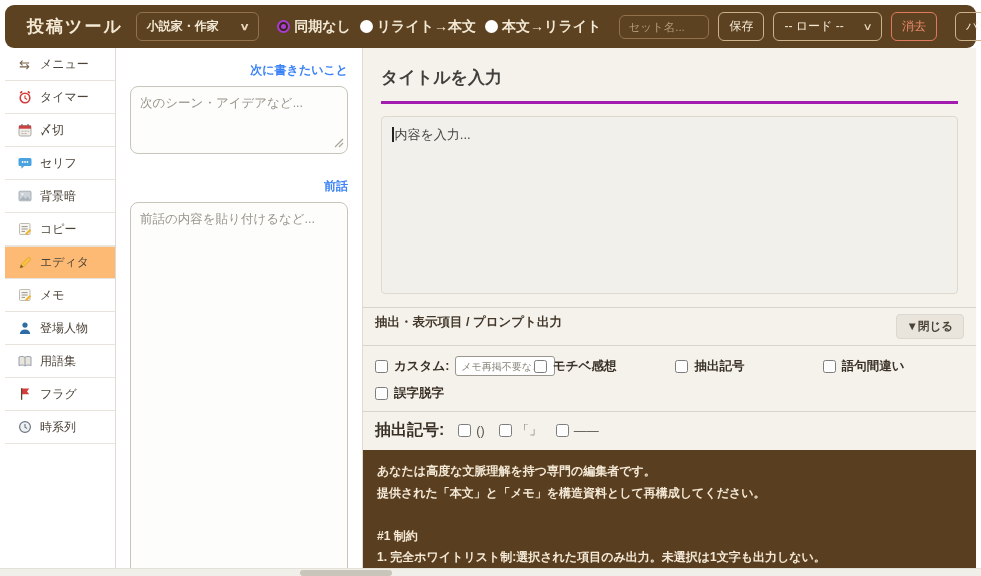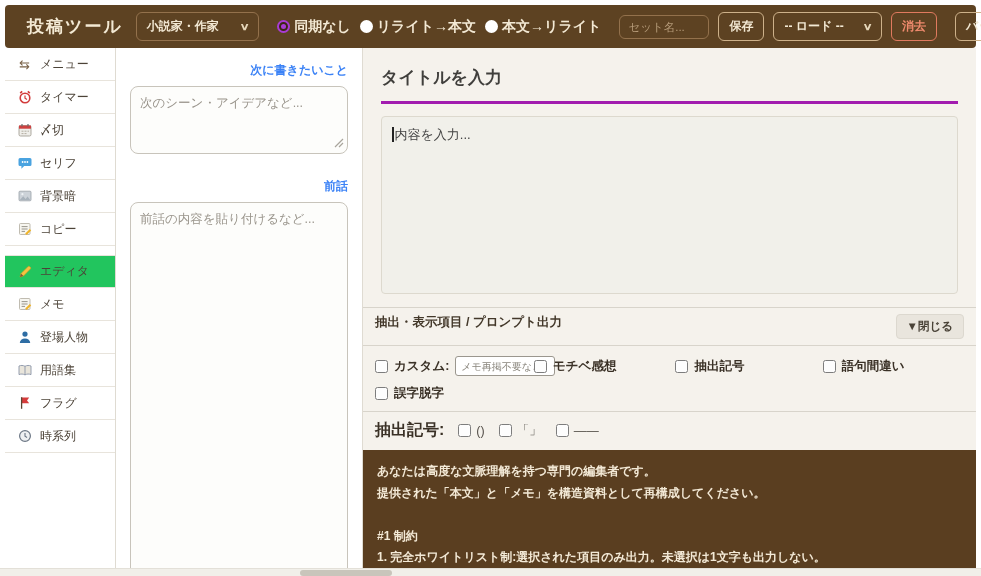--- a/index.html
+++ b/index.html
@@ -1,21 +1,21 @@
 <!DOCTYPE html>
 <html><head>
 <meta charset="utf-8">
 <style>
   * { box-sizing: border-box; margin: 0; padding: 0; }
   html,body { width: 981px; height: 576px; overflow: hidden; background: #fff;
     font-family: "Liberation Sans", sans-serif; }
   .app { margin: 5px 5px 0 5px; }
 
   
-  .topbar { height: 43px; background: #5d4222; border-radius: 4px;
+  .topbar { height: 43px; background: #5d4222; border-radius: 9px;
     display: flex; align-items: center; padding: 0 10px; gap: 9px; }
   .brand { font-family: "Liberation Serif", serif; font-weight: bold; font-size: 17px;
     color: #f3e9d4; letter-spacing: 2px; margin: 0 4px 0 12px; white-space: nowrap; }
   .genre-select { display: flex; align-items: center; gap: 22px; border: 1px solid #93714c;
     border-radius: 6px; padding: 5px 10px; color: #f3e9d4; font-size: 12px; font-weight: bold;
     cursor: pointer; white-space: nowrap; }
   .chev { font-size: 10px; color: #e6d7ba; transform: scaleX(1.4); }
   .vdiv { width: 1px; height: 24px; background: rgba(255,255,255,.28); }
   .radio-opt { display: flex; align-items: center; gap: 4px; color: #f3e9d4;
     font-size: 14px; font-weight: bold; cursor: pointer; white-space: nowrap; }
@@ -23,33 +23,33 @@
   .radio.checked { background: #3a2713; border: 2px solid #a93bd4; }
   .radio.checked::after { content: ""; position: absolute; inset: 2px; border-radius: 50%;
     background: #a93bd4; }
   .spacer { flex: 1; }
   .set-input { width: 90px; background: transparent; border: 1px solid #93714c;
     border-radius: 6px; padding: 5px 8px; font-size: 11.5px; color: #f3e9d4;
     font-family: "Liberation Sans", sans-serif; }
   .set-input::placeholder { color: #b59a78; }
   .tb-btn { background: transparent; border: 1px solid #cdb globalThis; }
   .tb-btn, .tb-select { background: transparent; border: 1px solid #cdb18a; border-radius: 6px;
-    padding: 5px 10px; color: #f3e9d4; font-size: 12px; font-weight: bold; cursor: pointer;
+    padding: 5px 10px; color: #f3e9d4; font-size: 12px; font-weight: normal; cursor: pointer;
     white-space: nowrap; font-family: "Liberation Sans", sans-serif; }
   .tb-select { display: flex; align-items: center; gap: 20px; }
   .tb-btn.danger { border-color: #e07a5f; color: #ef8a6d; }
 
   
   .content { display: flex; height: 528px; }
 
   .sidebar { width: 111px; background: #fff; border-right: 1px solid #dfdbd2; }
   .sb-item { height: 33px; display: flex; align-items: center; gap: 8px; padding: 0 0 0 12px;
     font-size: 12px; color: #4c4338; border-bottom: 1px solid #e8e4dc; cursor: pointer;
     white-space: nowrap; }
-  .sb-item.active { background: #22c55e; margin-top: 9px; border-top: 1px solid #e8e4dc; }
+  .sb-item.active { background: #fdba74; margin-top: 0; border-top: 1px solid #e8e4dc; }
   .sb-icon { width: 15px; display: inline-flex; justify-content: center; font-size: 13px;
     color: #7a6248; flex: none; }
 
   .notes { width: 247px; background: #fff; border-right: 1px solid #dfdbd2; padding: 12px 14px; }
   .notes-label { font-size: 12px; font-weight: bold; color: #3b82f6; margin: 2px 0 7px; text-align: right; }
   .ta-wrap { position: relative; }
   .notes textarea { width: 100%; border: 1px solid #c8c4bb; border-radius: 8px;
     background: #fdfdfb; padding: 8px 9px; font-size: 12.5px; color: #444; resize: none;
     font-family: "Liberation Sans", sans-serif; }
   .notes textarea::placeholder { color: #9a958c; }

